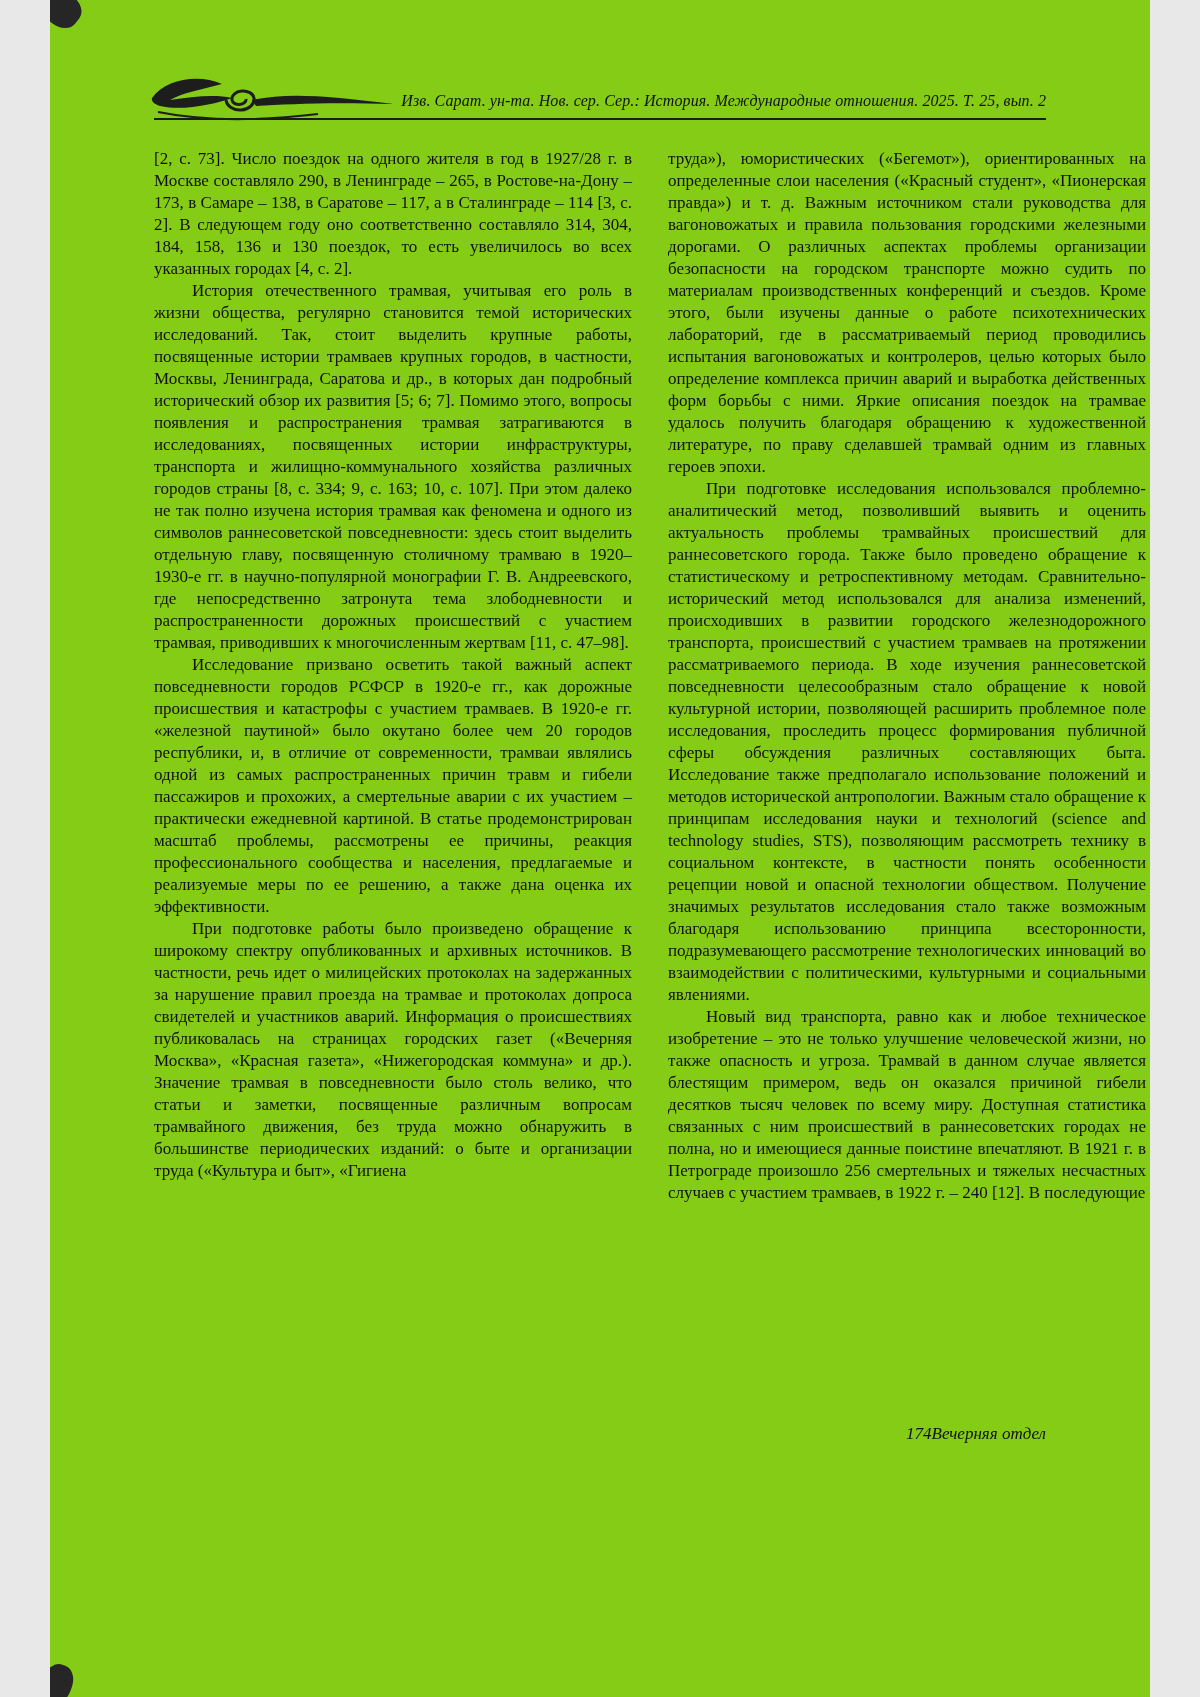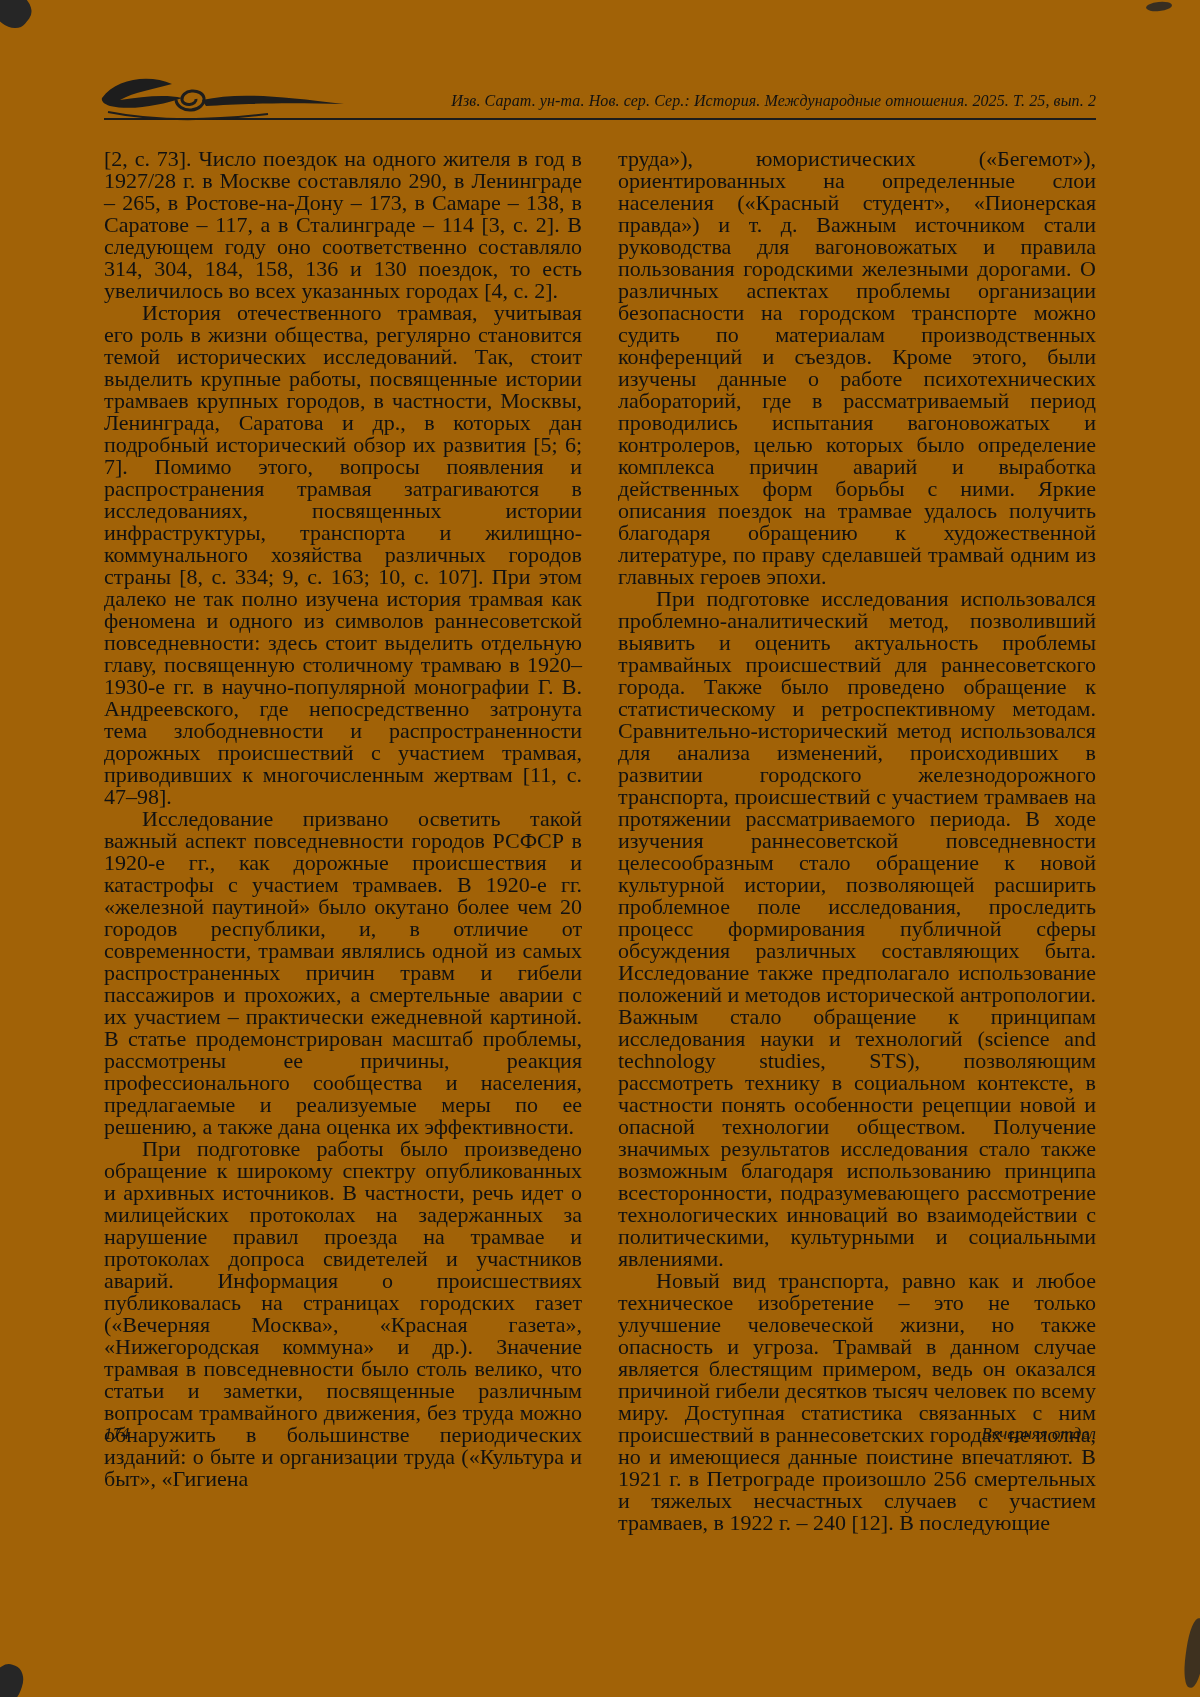--- a/index.html
+++ b/index.html
@@ -2,24 +2,24 @@
 <html lang="ru"><head>
 <meta charset="utf-8">
 <style>
   html, body {
     margin: 0;
     padding: 0;
     background: #e8e8e8;
   }
   .page {
     position: relative;
-    width: 1200px;
+    width: 1100px;
     height: 1697px;
     margin: 0 auto;
-    background: #a16207;
+    background: #84cc16;
     overflow: hidden;
     font-family: "Liberation Serif", "DejaVu Serif", serif;
     color: #111111;
   }
 
   
   .artifact { position: absolute; background: #262626; }
   .artifact.a1 { left: -14px; top: -10px; width: 46px; height: 34px; transform: rotate(38deg); border-radius: 40%; }
   .artifact.a2 { left: 1146px; top: 2px; width: 26px; height: 9px; transform: rotate(-6deg); border-radius: 50%; opacity:.85; }
   .artifact.a3 { left: -8px; top: 1664px; width: 30px; height: 40px; transform: rotate(20deg); border-radius: 45%; }
@@ -55,38 +55,38 @@
   .body-text {
     position: absolute;
     left: 104px;
     top: 148px;
     width: 992px;
     display: flex;
     gap: 36px;
   }
   .col {
     width: 478px;
-    font-size: 22px;
+    font-size: 17px;
     line-height: 22px;
     text-align: justify;
   }
   .col p {
     margin: 0;
     text-indent: 38px;
   }
   .col p.cont { text-indent: 0; }
 
   
   .footer {
     position: absolute;
     left: 104px;
     right: 104px;
     top: 1424px;
     display: flex;
-    justify-content: space-between;
+    justify-content: flex-end;
     font-style: italic;
     font-size: 17px;
   }
 </style>
 </head>
 <body>
 
 <div class="page">
 
   <div class="artifact a1"></div>

